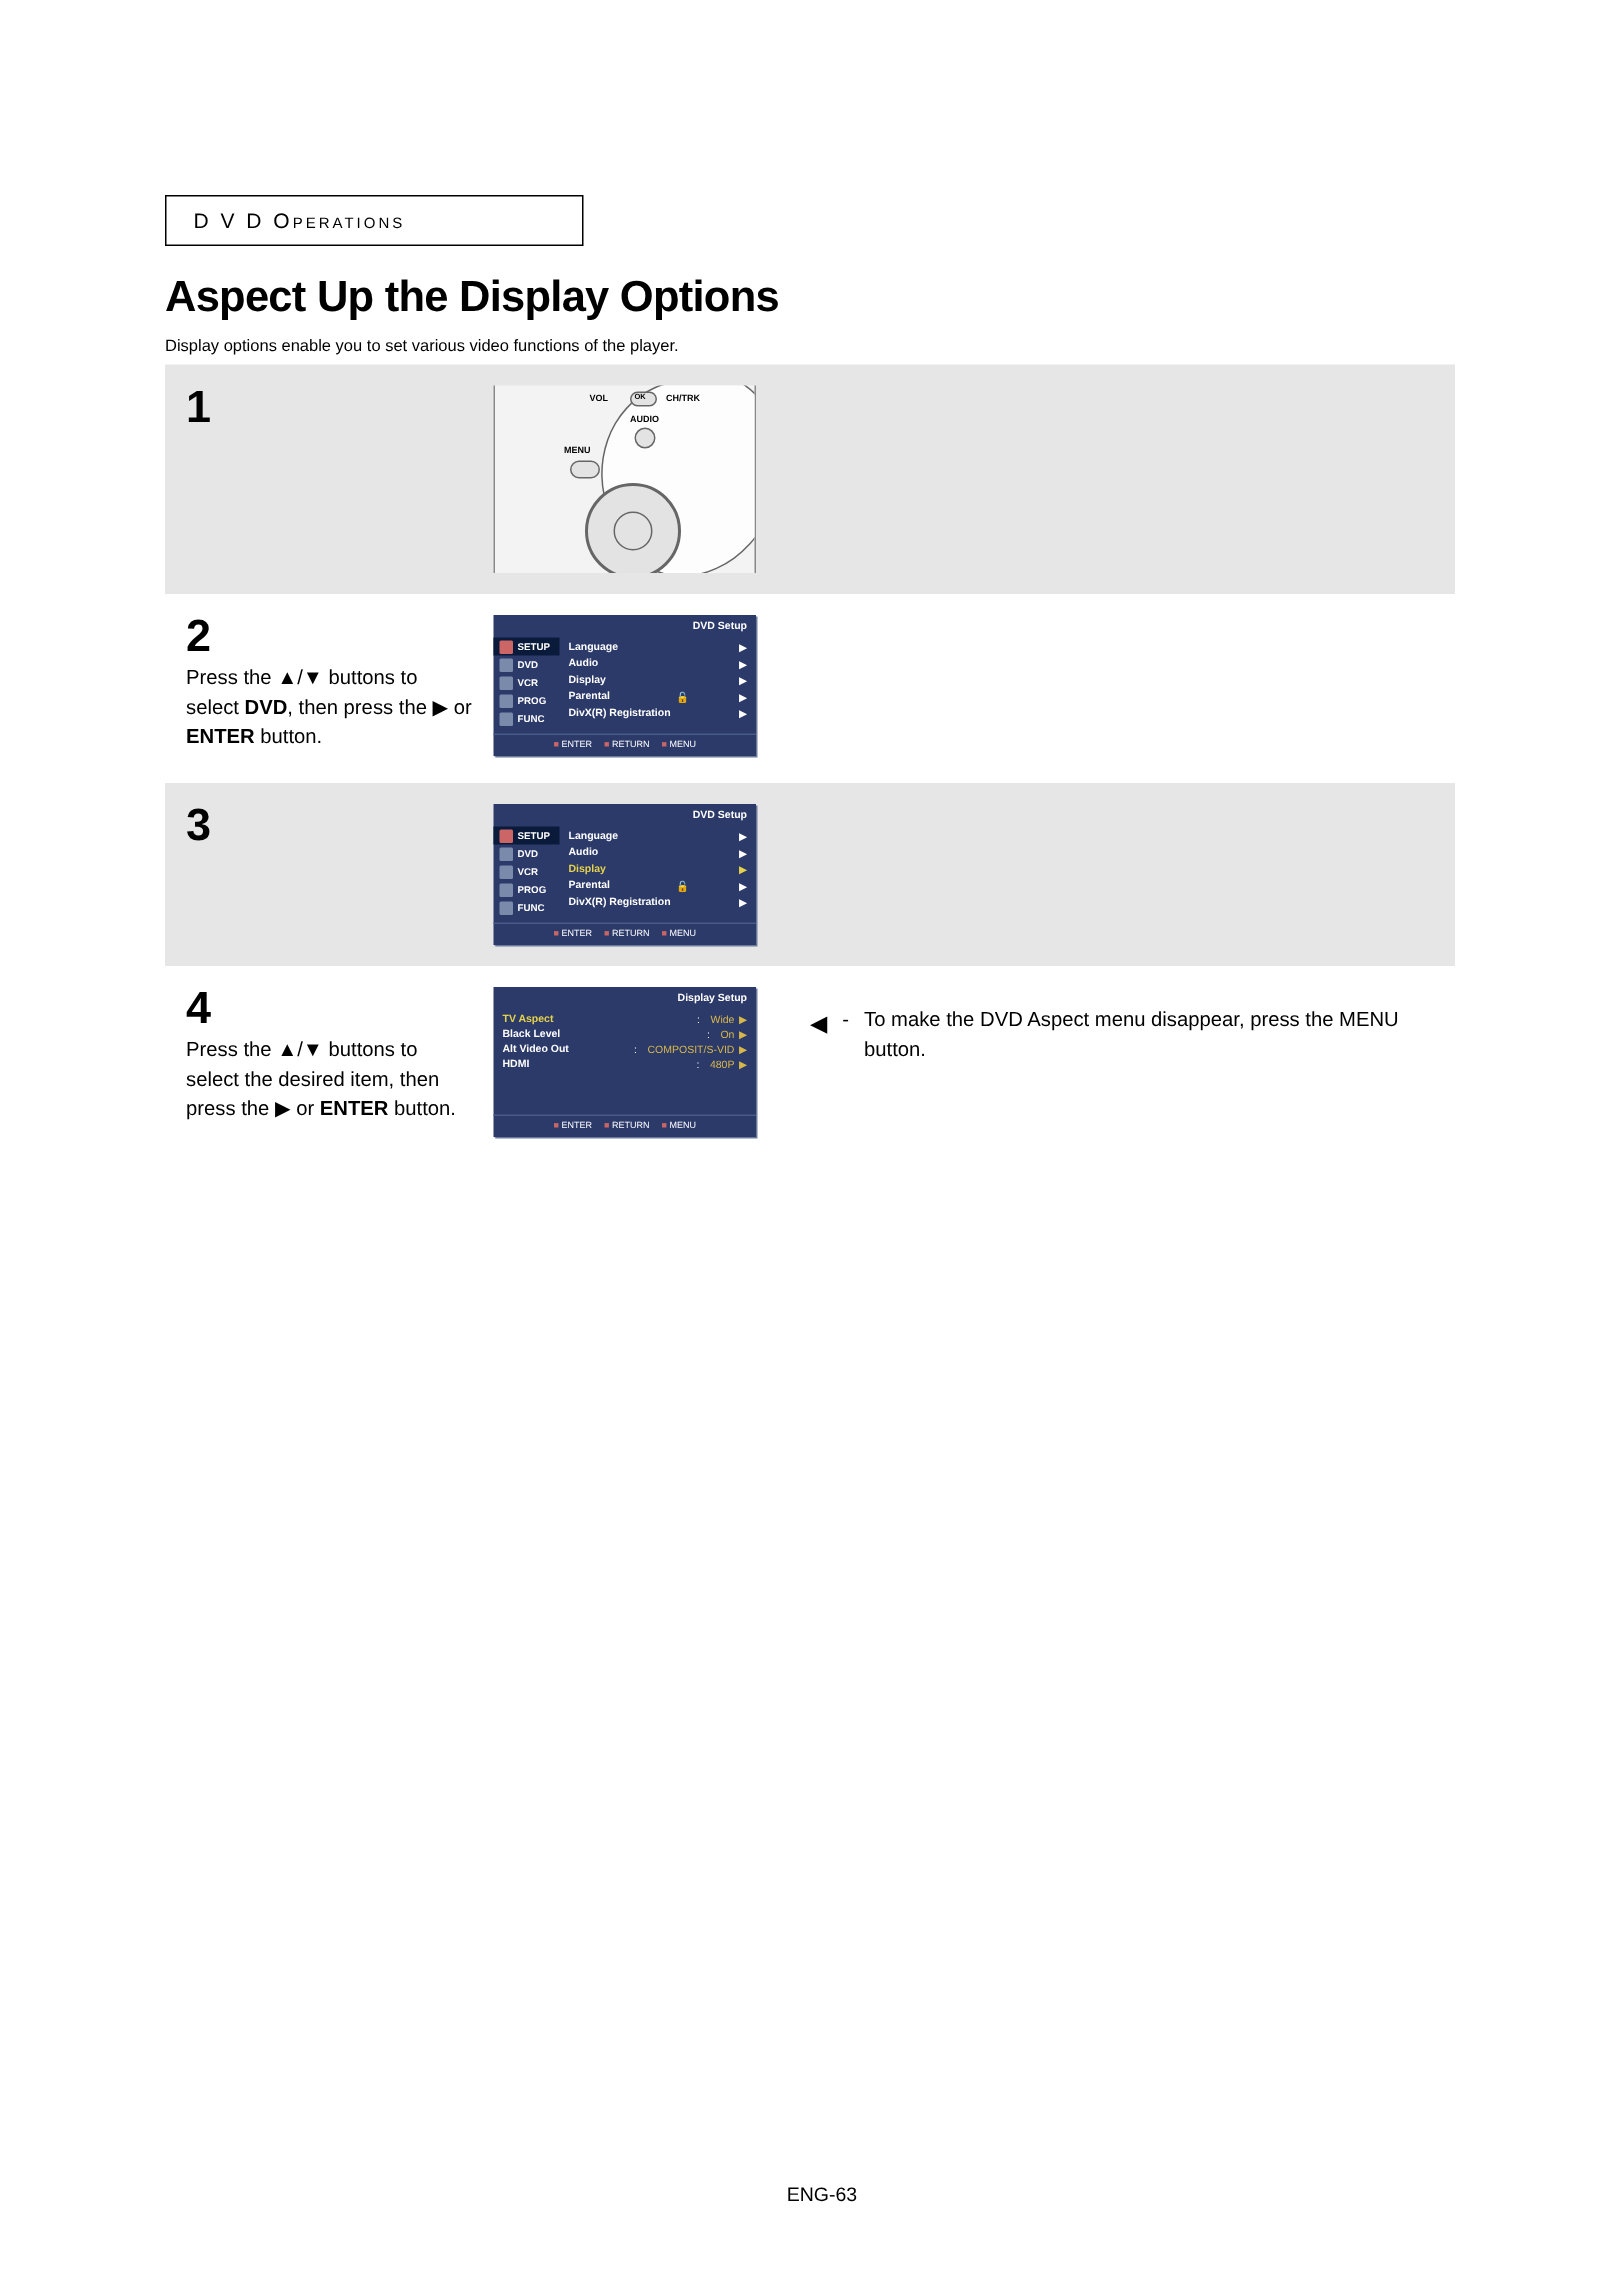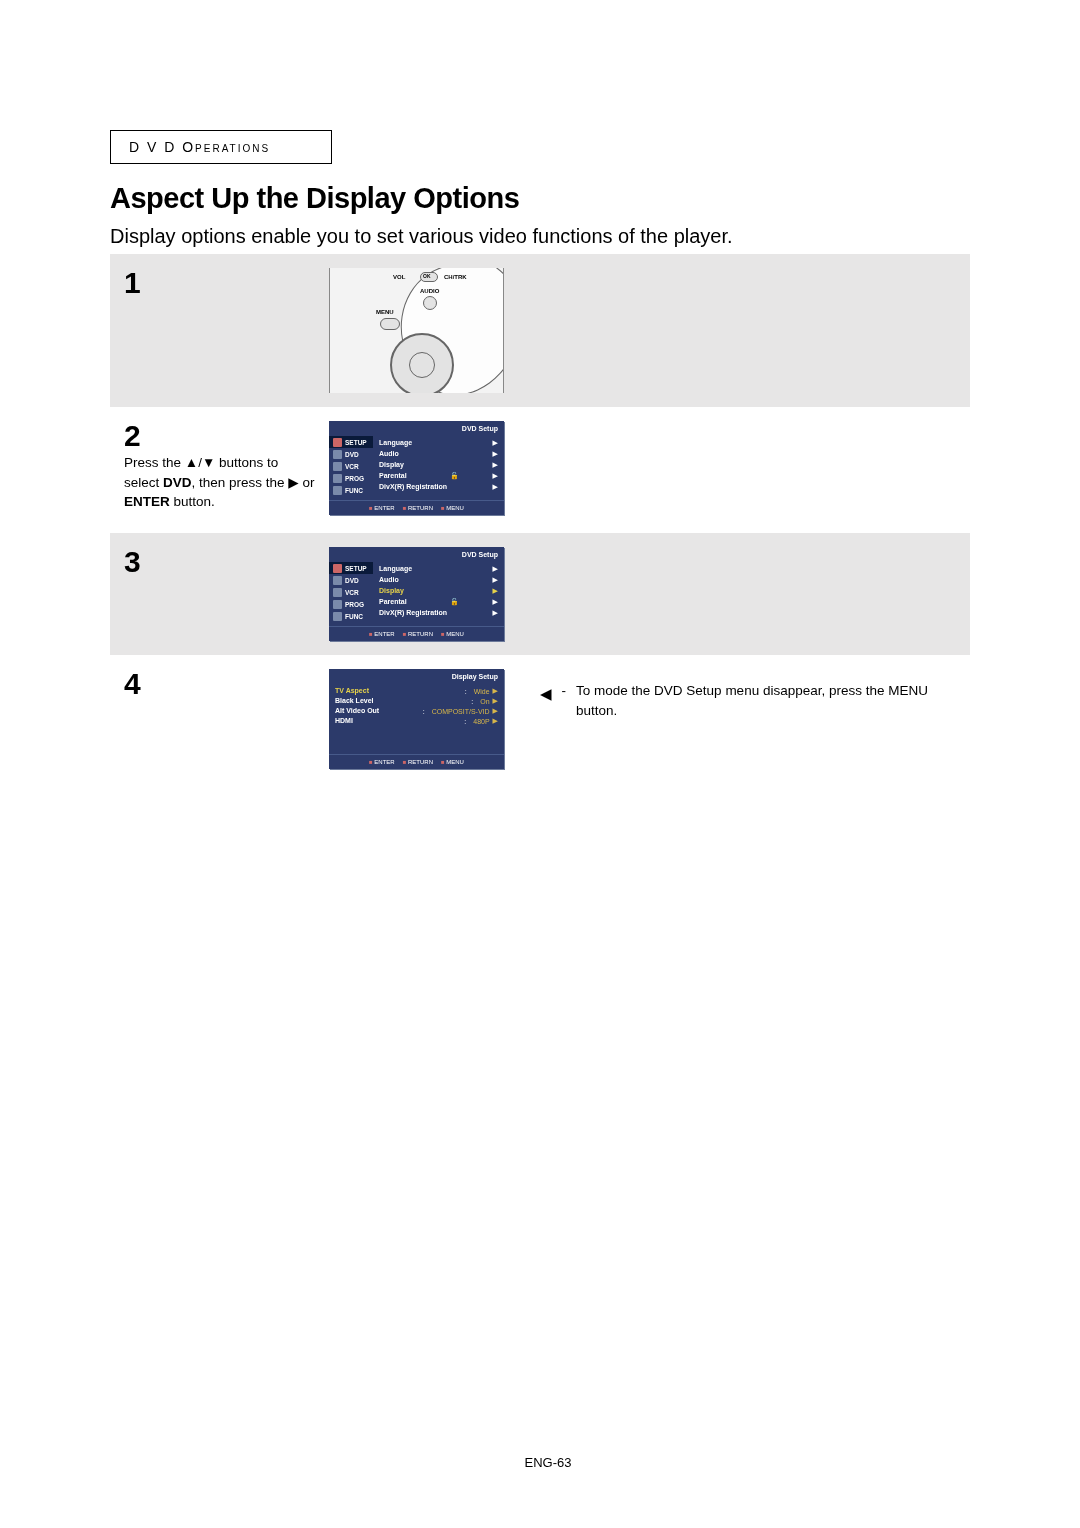--- a/index.html
+++ b/index.html
@@ -1,19 +1,19 @@
 <!DOCTYPE html>
 <html><head>
 <meta charset="utf-8">
 <style>
   * { box-sizing: border-box; margin: 0; padding: 0; }
   body { background: #fff; font-family: Arial, Helvetica, sans-serif; color: #000; width: 1080px; height: 1528px; padding: 130px 110px 60px 110px; position: relative; }
-  .sec-header { border: 1.5px solid #000; padding: 8px 18px; font-size: 14px; letter-spacing: 2px; font-variant: small-caps; margin-bottom: 18px; width: 222px; }
+  .sec-header { border: 1.5px solid #000; padding: 8px 18px; font-size: 14px; letter-spacing: 2px; font-variant: small-caps; margin-bottom: 18px; width: 279px; }
   h1 { font-size: 29px; font-weight: bold; margin-bottom: 10px; letter-spacing: -0.5px; }
-  .intro { font-size: 20px; margin-bottom: 6px; }
+  .intro { font-size: 11px; margin-bottom: 6px; }
   .step-block { display: flex; align-items: flex-start; margin-top: 0; }
   .step-block.bg { background: #e7e6e6; padding: 14px 8px 14px 14px; margin-top: 4px; }
   .step-block.plain { padding: 14px 8px 14px 14px; }
   .step-left { width: 205px; padding-right: 12px; }
   .step-num { font-size: 30px; font-weight: 900; font-family: "Arial Black", Arial, sans-serif; line-height: 1; margin-bottom: 2px; }
   .step-text { font-size: 13.5px; line-height: 1.45; }
   .bold { font-weight: bold; }
   .step-right { flex: 0 0 auto; }
   .remote-box { border-left: 1px solid #888; border-right: 1px solid #888; width: 175px; height: 125px; position: relative; background: #f3f3f3; overflow: hidden; }
   .osd { width: 175px; background: #2c3a6a; color: #fff; font-size: 7px; position: relative; }
@@ -232,20 +232,23 @@
         <span class="c3">MENU</span>
       </div>
     </div>
   </div>
 </div>
 
 <div class="two-col">
   <div class="step-block plain" style="flex:0 0 auto; width:410px;">
     <div class="step-left">
       <div class="step-num">4</div>
+      <p class="step-text">
+        <span>Press the </span><span class="tri">▲/▼</span><span> buttons to select the desired item, then press the </span><span class="tri">▶</span><span> or </span><span class="bold">ENTER</span><span> button.</span>
+      </p>
     </div>
     <div class="step-right step-osd-wrap">
       <div class="osd-single">
         <div class="osd-title">Display Setup</div>
         <div class="single-list">
           <div class="srow hi">
               <span class="lbl">TV Aspect</span>
               <span class="val">
                 <span class="colon">:</span>
                 <span>Wide</span>
@@ -282,17 +285,17 @@
           <span class="c2">RETURN</span>
           <span class="c3">MENU</span>
         </div>
       </div>
     </div>
   </div>
 
   <div class="note-row">
     <span class="note-arrow">◀</span>
     <span>-</span>
-    <span>To mode the DVD Setup menu disappear, press the MENU button.</span>
+    <span>To make the DVD Aspect menu disappear, press the MENU button.</span>
   </div>
 </div>
 
 <div class="page-num">ENG-63</div>
 
 </body></html>

